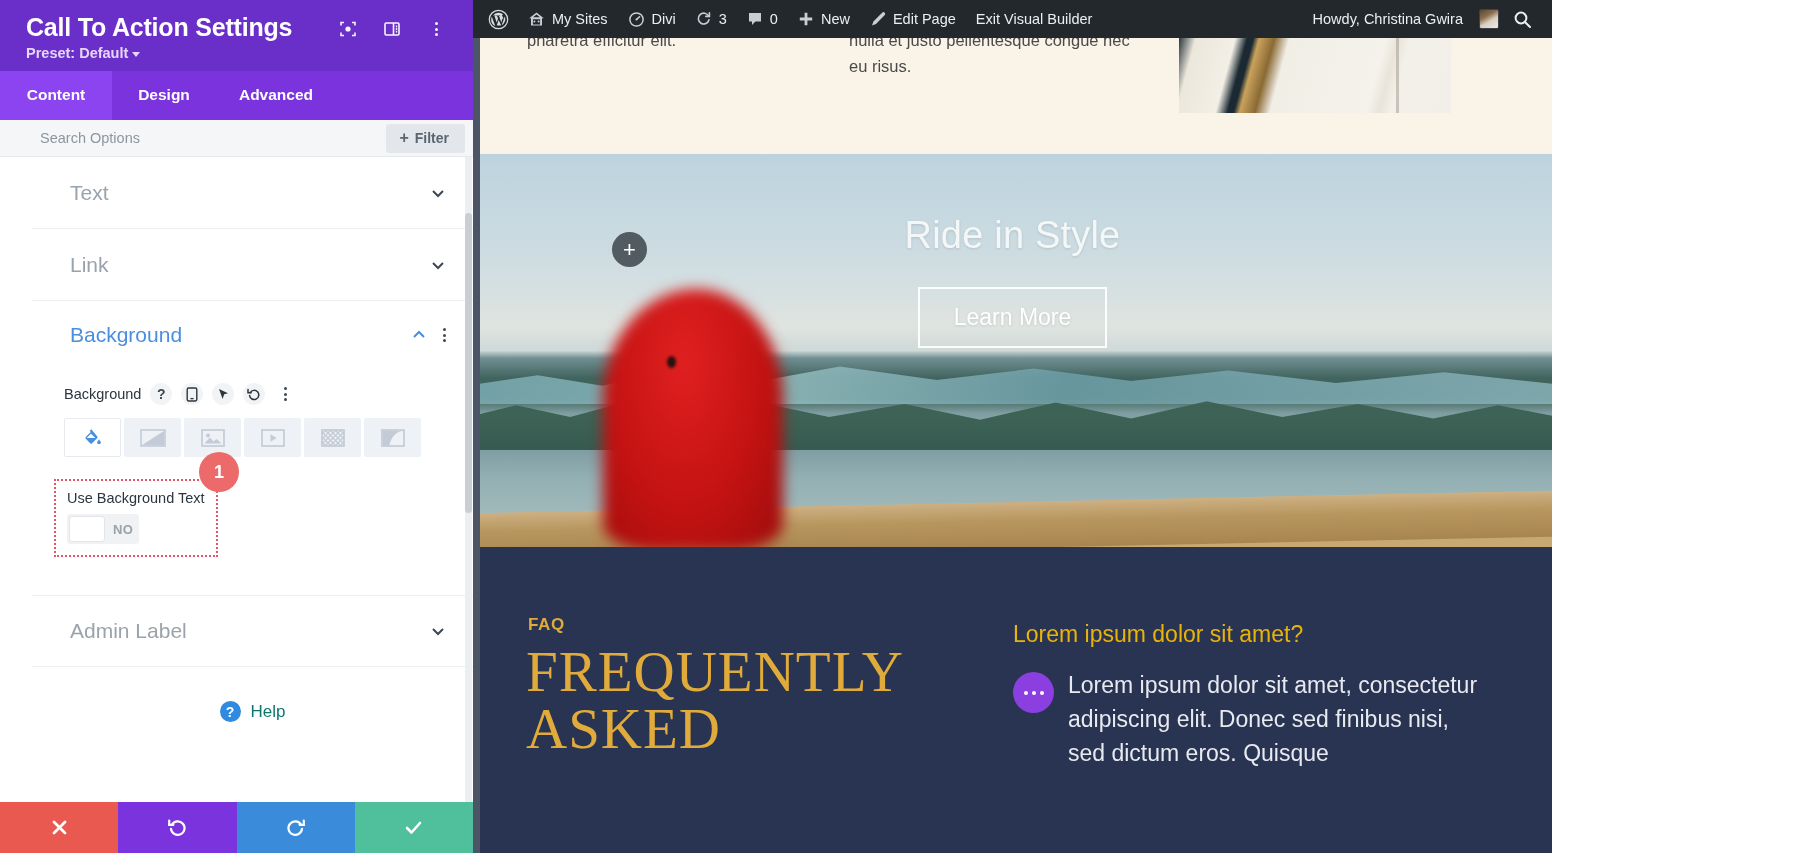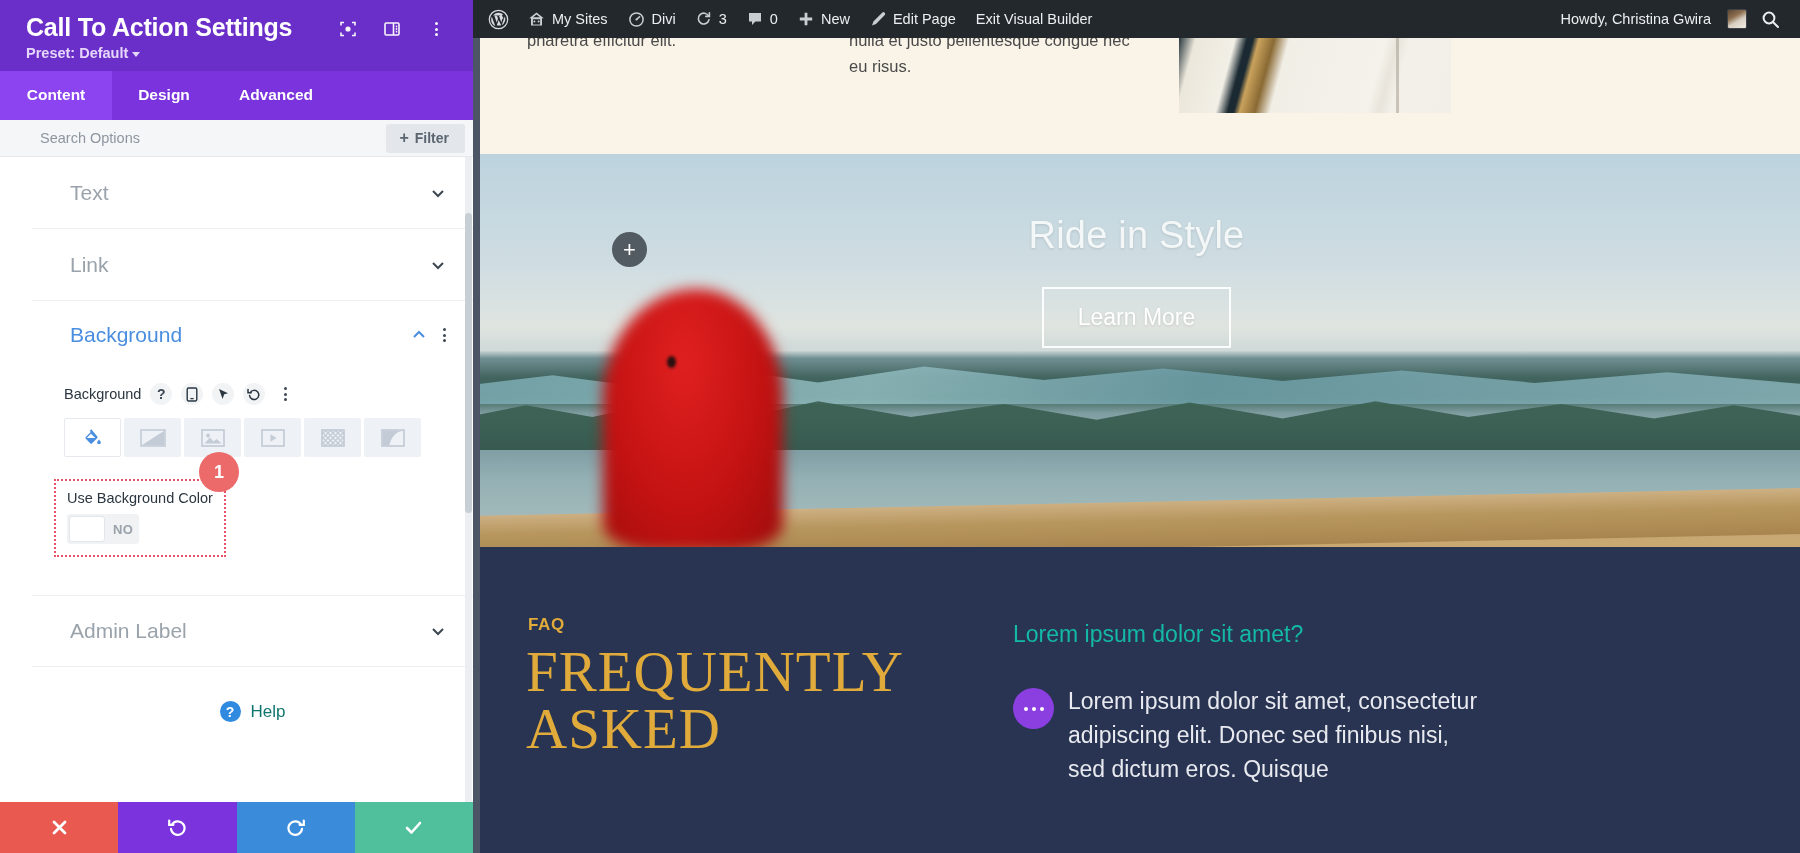--- a/index.html
+++ b/index.html
@@ -1,21 +1,21 @@
 <!DOCTYPE html>
 <html><head>
 <meta charset="utf-8">
 <style>
   * { box-sizing: border-box; margin: 0; padding: 0; }
   html, body {
     width: 1800px; height: 853px; overflow: hidden;
     font-family: "Liberation Sans", sans-serif;
     background: #fff;
   }
-  #root { position: relative; width: 1800px; height: 853px; }
+  #root { position: relative; width: 1552px; height: 853px; }
 
   
   .panel {
     position: absolute; left: 0; top: 0; width: 473px; height: 853px;
     background: #fff; display: flex; flex-direction: column;
     border-right: 0; z-index: 30; overflow: hidden;
   }
   .panel-header {
     background: #6b2fc9; padding: 14px 26px 10px 26px;
     position: relative; flex: 0 0 auto;
@@ -277,21 +277,21 @@
   .faq-kicker {
     position: absolute; left: 55px; top: 68px; color: #e0ab3a;
     font-size: 17px; font-weight: bold; letter-spacing: .6px;
   }
   .faq-head {
     position: absolute; left: 53px; top: 96px; color: #e0ab3a;
     font-family: "Liberation Serif", serif; font-size: 57px;
     letter-spacing: 1px; line-height: 1.0; font-weight: normal;
   }
   .faq-right { position: absolute; left: 540px; top: 74px; width: 470px; }
-  .faq-q { color: #14b8a6; font-size: 23px; margin-bottom: 36px; }
+  .faq-q { color: #eab308; font-size: 23px; margin-bottom: 20px; }
   .faq-a-row { display: flex; gap: 14px; }
   .dots-circle {
     flex: 0 0 auto; width: 41px; height: 41px; border-radius: 50%;
     background: #8b3fe0; display: flex; align-items: center;
     justify-content: center; gap: 4px; margin-top: 4px;
   }
   .dots-circle i { width: 4px; height: 4px; border-radius: 50%; background: #fff; display: block; }
   .faq-a { color: #e8eaf0; font-size: 23px; line-height: 1.48; }
 
   .stage-scroll-l {
@@ -458,21 +458,21 @@
           <div class="bg-type">
             <svg width="24" height="18" viewBox="0 0 24 18">
                   <rect x="1" y="1" width="22" height="16" fill="none" stroke="#c3ccd6" stroke-width="1.7"></rect>
                   <path d="M2 16.3V2h20c-6 0-12 5.6-13.6 14.3Z" fill="#c3ccd6"></path>
                 </svg>
           </div>
         </div>
       </div>
 
       <div class="toggle-wrap">
-        <div class="toggle-label">Use Background Color</div>
+        <div class="toggle-label">Use Background Text</div>
         <div class="toggle">
           <div class="knob"></div>
           <div class="tg-txt">NO</div>
         </div>
       </div>
     </div>
 
     <div class="accordion" style="margin-top:38px;border-top:1px solid #eceff1;">
       <span class="acc-title">Admin Label</span>
       <div class="acc-right">

